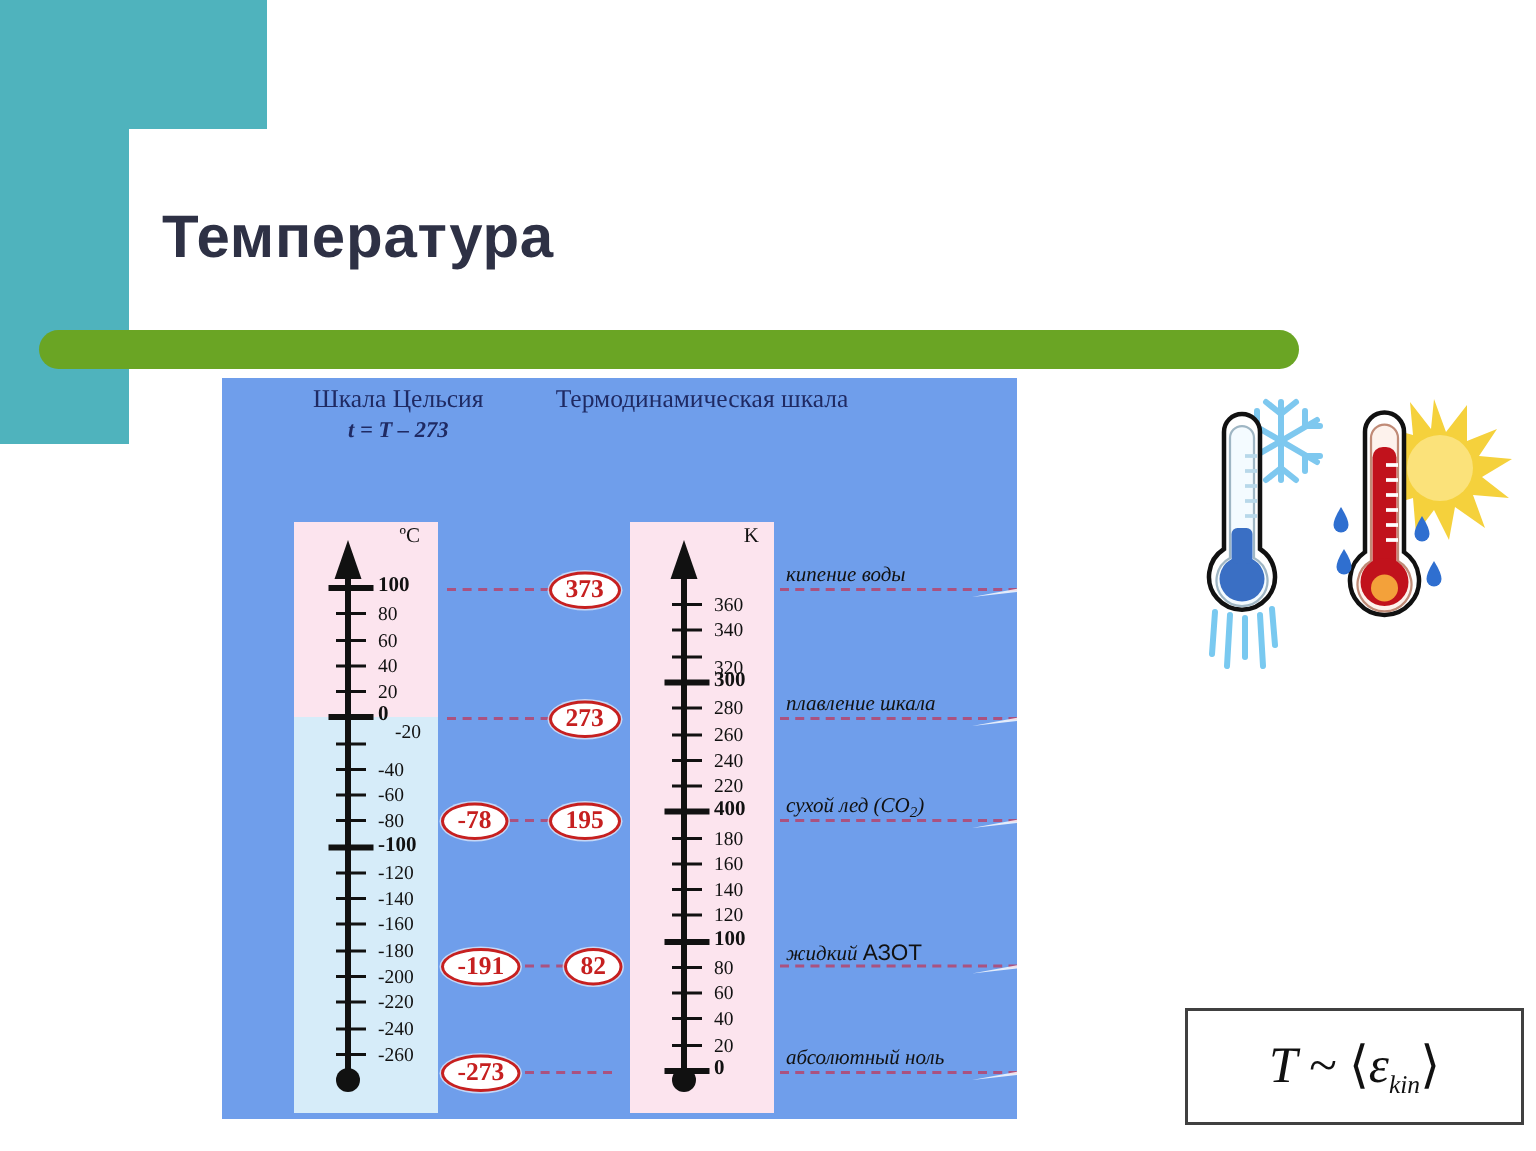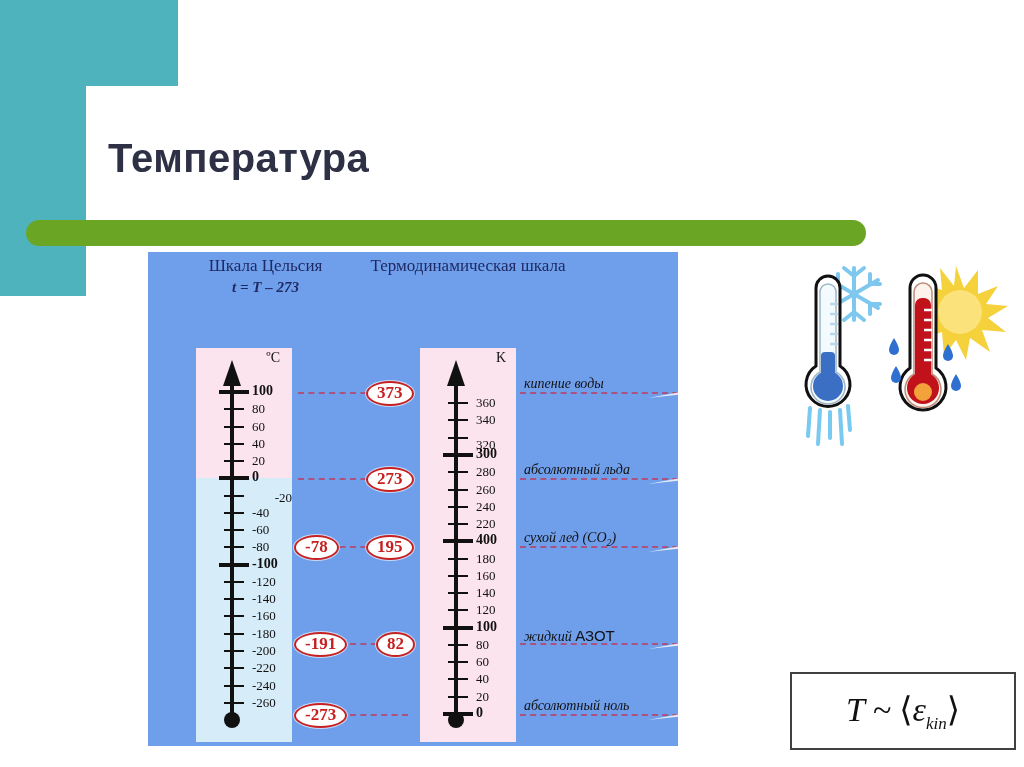--- a/index.html
+++ b/index.html
@@ -194,21 +194,21 @@
           <div class="tlabel" style="left: 56px; width: 40px; text-align: left; top: 53.2654px;">80</div>
           <div class="tick" style="left: 28px; width: 20px; top: 77.5308px;"></div>
           <div class="tlabel" style="left: 56px; width: 40px; text-align: left; top: 70.5308px;">60</div>
           <div class="tick" style="left: 28px; width: 20px; top: 94.7962px;"></div>
           <div class="tlabel" style="left: 56px; width: 40px; text-align: left; top: 87.7962px;">40</div>
           <div class="tick" style="left: 28px; width: 20px; top: 112.062px;"></div>
           <div class="tlabel" style="left: 56px; width: 40px; text-align: left; top: 105.062px;">20</div>
           <div class="tick major" style="left: 23px; width: 30px; top: 128.327px;"></div>
           <div class="tlabel bold" style="left: 56px; width: 40px; text-align: left; top: 121.327px;">0</div>
           <div class="tick" style="left: 28px; width: 20px; top: 146.592px;"></div>
-          <div class="tlabel" style="left: 56px; width: 40px; text-align: right; top: 142px;">-20</div>
+          <div class="tlabel" style="left: 56px; width: 40px; text-align: center; top: 132px;">-20</div>
           <div class="tick" style="left: 28px; width: 20px; top: 163.858px;"></div>
           <div class="tlabel" style="left: 56px; width: 40px; text-align: left; top: 156.858px;">-40</div>
           <div class="tick" style="left: 28px; width: 20px; top: 181.123px;"></div>
           <div class="tlabel" style="left: 56px; width: 40px; text-align: left; top: 174.123px;">-60</div>
           <div class="tick" style="left: 28px; width: 20px; top: 198.389px;"></div>
           <div class="tlabel" style="left: 56px; width: 40px; text-align: left; top: 191.389px;">-80</div>
           <div class="tick major" style="left: 23px; width: 30px; top: 214.654px;"></div>
           <div class="tlabel bold" style="left: 56px; width: 40px; text-align: left; top: 207.654px;">-100</div>
           <div class="tick" style="left: 28px; width: 20px; top: 232.92px;"></div>
           <div class="tlabel" style="left: 56px; width: 40px; text-align: left; top: 225.92px;">-120</div>
@@ -281,21 +281,21 @@
         <div class="oval" style="left: 146px; top: 282.662px;">-78</div>
         <div class="oval" style="left: 146px; top: 380.212px;">-191</div>
         <div class="oval" style="left: 146px; top: 451px;">-273</div>
         <div class="oval" style="left: 218px; top: 129px;">373</div>
         <div class="oval" style="left: 218px; top: 215.327px;">273</div>
         <div class="oval" style="left: 218px; top: 282.662px;">195</div>
         <div class="oval" style="left: 228px; top: 380.212px;">82</div>
       </div>
     <div id="phen-layer">
         <div class="phen" style="left: 376px; top: 124px;">кипение воды</div>
-        <div class="phen" style="left: 376px; top: 210.327px;">абсолютный льда</div>
+        <div class="phen" style="left: 376px; top: 210.327px;">плавление шкала</div>
         <div class="phen" style="left: 376px; top: 277.662px;"><span>сухой лед (CO</span><sub>2</sub><span>)</span></div>
         <div class="phen" style="left: 376px; top: 375.212px;"><span>жидкий </span><span class="plain">АЗОТ</span></div>
         <div class="phen" style="left: 376px; top: 446px;">абсолютный ноль</div>
       </div>
 
     <svg class="art" style="left:548px;top:10px;" width="104" height="130" viewBox="0 0 104 130">
       <g opacity="0.75">
         <ellipse cx="52" cy="28" rx="30" ry="17" fill="#a9c9f4"></ellipse>
         <ellipse cx="30" cy="33" rx="16" ry="12" fill="#a9c9f4"></ellipse>
         <ellipse cx="74" cy="24" rx="18" ry="11" fill="#a9c9f4"></ellipse>

